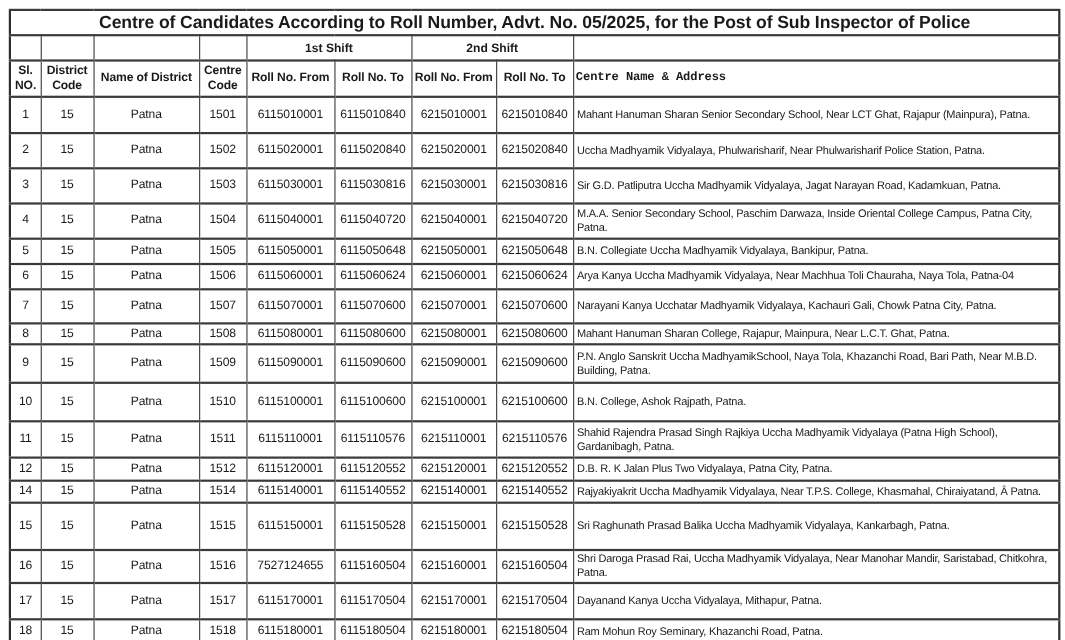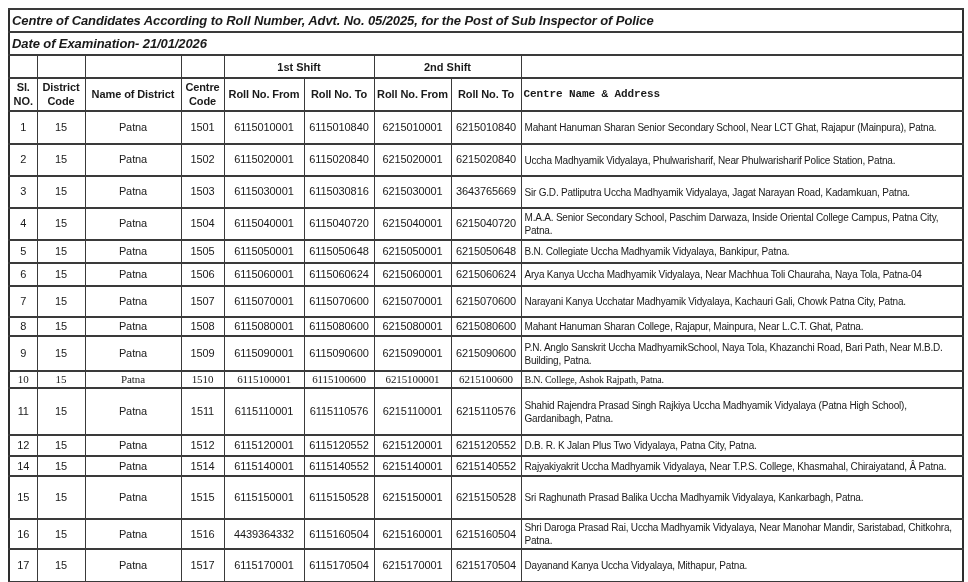--- a/index.html
+++ b/index.html
@@ -25,24 +25,24 @@
     border-top: 2px solid #3a3a3a;
     border-bottom: 2px solid #3a3a3a;
     border-left: 1px solid #3a3a3a;
     border-right: 1px solid #3a3a3a;
     padding: 1px 2px;
     overflow: hidden;
     vertical-align: middle;
   }
   .title-row td {
     font-weight: bold;
-    font-size: 13px;
+    font-size: 16px;
+    text-align: center;
     height: 19px;
     letter-spacing: -0.1px;
-    font-style: italic;
   }
   .shift-row th {
     font-weight: bold;
     font-size: 11px;
     text-align: center;
     height: 19px;
   }
   .cols-row th {
     font-weight: bold;
     font-size: 11px;
@@ -74,22 +74,22 @@
   
   #tbl tbody tr:nth-child(1)  { height: 33px; }
   #tbl tbody tr:nth-child(2)  { height: 32px; }
   #tbl tbody tr:nth-child(3)  { height: 32px; }
   #tbl tbody tr:nth-child(4)  { height: 32px; }
   #tbl tbody tr:nth-child(5)  { height: 23px; }
   #tbl tbody tr:nth-child(6)  { height: 23px; }
   #tbl tbody tr:nth-child(7)  { height: 31px; }
   #tbl tbody tr:nth-child(8)  { height: 19px; }
   #tbl tbody tr:nth-child(9)  { height: 35px; }
-  #tbl tbody tr:nth-child(10) { height: 17px; font-family: Liberation Serif, serif; }
-  #tbl tbody tr:nth-child(11) { height: 47px; }
+  #tbl tbody tr:nth-child(10) { height: 35px; }
+  #tbl tbody tr:nth-child(11) { height: 33px; }
   #tbl tbody tr:nth-child(12) { height: 21px; }
   #tbl tbody tr:nth-child(13) { height: 20px; }
   #tbl tbody tr:nth-child(14) { height: 43px; }
   #tbl tbody tr:nth-child(15) { height: 21px; }
   #tbl tbody tr:nth-child(16) { height: 33px; }
   #tbl tbody tr:nth-child(17) { height: 22px; }
   #tbl tbody tr:nth-child(18) { height: 20px; }
 </style>
 </head>
 <body>
@@ -104,23 +104,20 @@
       <col style="width:80px">
       <col style="width:70px">
       <col style="width:77px">
       <col style="width:70px">
       <col style="width:442px">
     </colgroup>
     <thead>
       <tr class="title-row">
         <td colspan="9">Centre of Candidates According to Roll Number, Advt. No. 05/2025, for the Post of Sub Inspector of Police</td>
       </tr>
-      <tr class="title-row">
-        <td colspan="9">Date of Examination- 21/01/2026</td>
-      </tr>
       <tr class="shift-row">
         <th></th>
         <th></th>
         <th></th>
         <th></th>
         <th colspan="2">1st Shift</th>
         <th colspan="2">2nd Shift</th>
         <th></th>
       </tr>
       <tr class="cols-row">
@@ -162,21 +159,21 @@
       <td class="addr">Uccha Madhyamik Vidyalaya, Phulwarisharif, Near Phulwarisharif Police Station, Patna.</td>
     </tr>
         <tr>
       <td>3</td>
       <td>15</td>
       <td>Patna</td>
       <td>1503</td>
       <td>6115030001</td>
       <td>6115030816</td>
       <td>6215030001</td>
-      <td>3643765669</td>
+      <td>6215030816</td>
       <td class="addr">Sir G.D. Patliputra Uccha Madhyamik Vidyalaya, Jagat Narayan Road, Kadamkuan, Patna.</td>
     </tr>
         <tr>
       <td>4</td>
       <td>15</td>
       <td>Patna</td>
       <td>1504</td>
       <td>6115040001</td>
       <td>6115040720</td>
       <td>6215040001</td>
@@ -291,21 +288,21 @@
       <td>6115150528</td>
       <td>6215150001</td>
       <td>6215150528</td>
       <td class="addr">Sri Raghunath Prasad Balika Uccha Madhyamik Vidyalaya, Kankarbagh, Patna.</td>
     </tr>
         <tr>
       <td>16</td>
       <td>15</td>
       <td>Patna</td>
       <td>1516</td>
-      <td>4439364332</td>
+      <td>7527124655</td>
       <td>6115160504</td>
       <td>6215160001</td>
       <td>6215160504</td>
       <td class="addr">Shri Daroga Prasad Rai, Uccha Madhyamik Vidyalaya, Near Manohar Mandir, Saristabad, Chitkohra, Patna.</td>
     </tr>
         <tr>
       <td>17</td>
       <td>15</td>
       <td>Patna</td>
       <td>1517</td>

